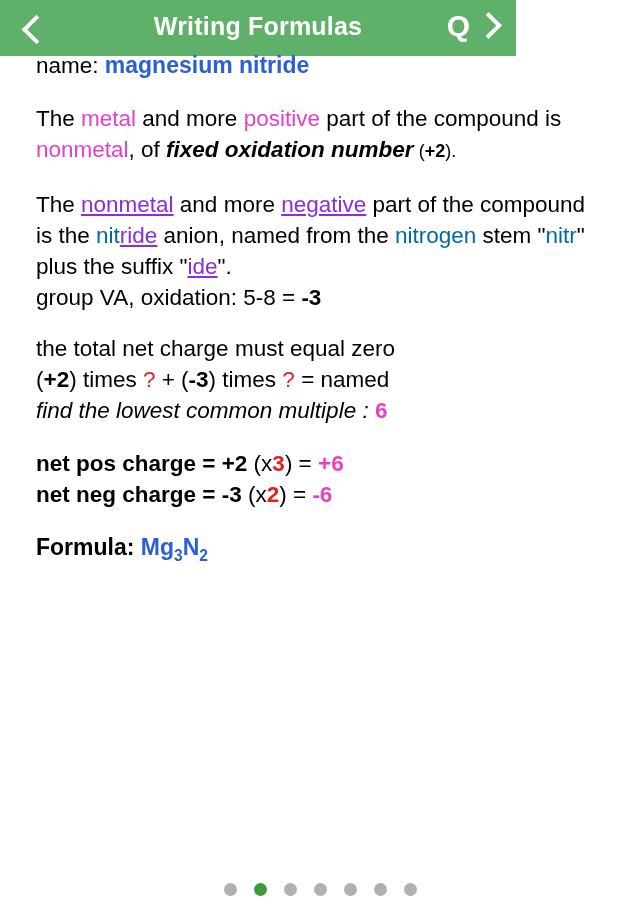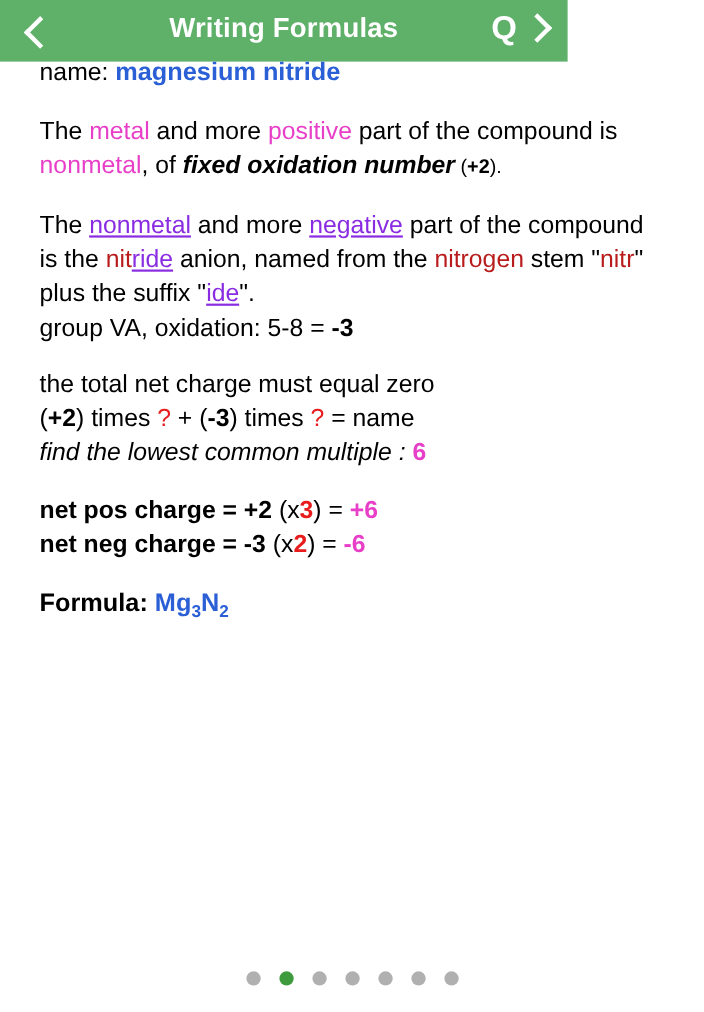--- a/index.html
+++ b/index.html
@@ -94,21 +94,21 @@
     font-size: 22.5px;
     line-height: 31px;
   }
   .gap-lg { height: 22px; }
   .gap-md { height: 20px; }
 
   .blue { color: #2a5fd6; margin-top: 17px; }
   .blue-b { color: #2a5fd6; font-weight: bold; }
   .magenta { color: #e83fc8; }
   .purple { color: #8a2ce2; text-decoration: underline; }
-  .green { color: #b91c1c; }
+  .green { color: #0369a1; }
   .red { color: #e81c1c; }
   .bold { font-weight: bold; }
   .italic { font-style: italic; text-align: center; }
   .bolditalic { font-weight: bold; font-style: italic; }
   .small { font-size: 18px; }
 
   .para { font-size: 22.5px; line-height: 31px; }
   .name-line { font-size: 22.5px; line-height: 31px; }
   .name-line .blue-b { font-size: 23px; }
 
@@ -170,21 +170,21 @@
 
   <div class="para">
     <span>group VA, oxidation: 5-8 = </span><span class="bold">-3</span>
   </div>
 
   <div class="gap-md"></div>
 
   <div class="para">the total net charge must equal zero</div>
 
   <div class="para">
-    <span>(</span><span class="bold">+2</span><span>) times </span><span class="red">?</span><span>  + (</span><span class="bold">-3</span><span>) times </span><span class="red">?</span><span> = name</span>
+    <span>(</span><span class="bold">+2</span><span>) times </span><span class="red">?</span><span>  + (</span><span class="bold">-3</span><span>) times </span><span class="red">?</span><span> = named</span>
   </div>
 
   <div class="para">
     <span class="italic">find the lowest common multiple : </span><span class="magenta bold">6</span>
   </div>
 
   <div class="gap-lg"></div>
 
   <div class="para">
     <span class="bold">net pos charge</span><span class="bold"> = </span><span class="bold">+2</span><span> (x</span><span class="red bold">3</span><span>) = </span><span class="magenta bold">+6</span>

